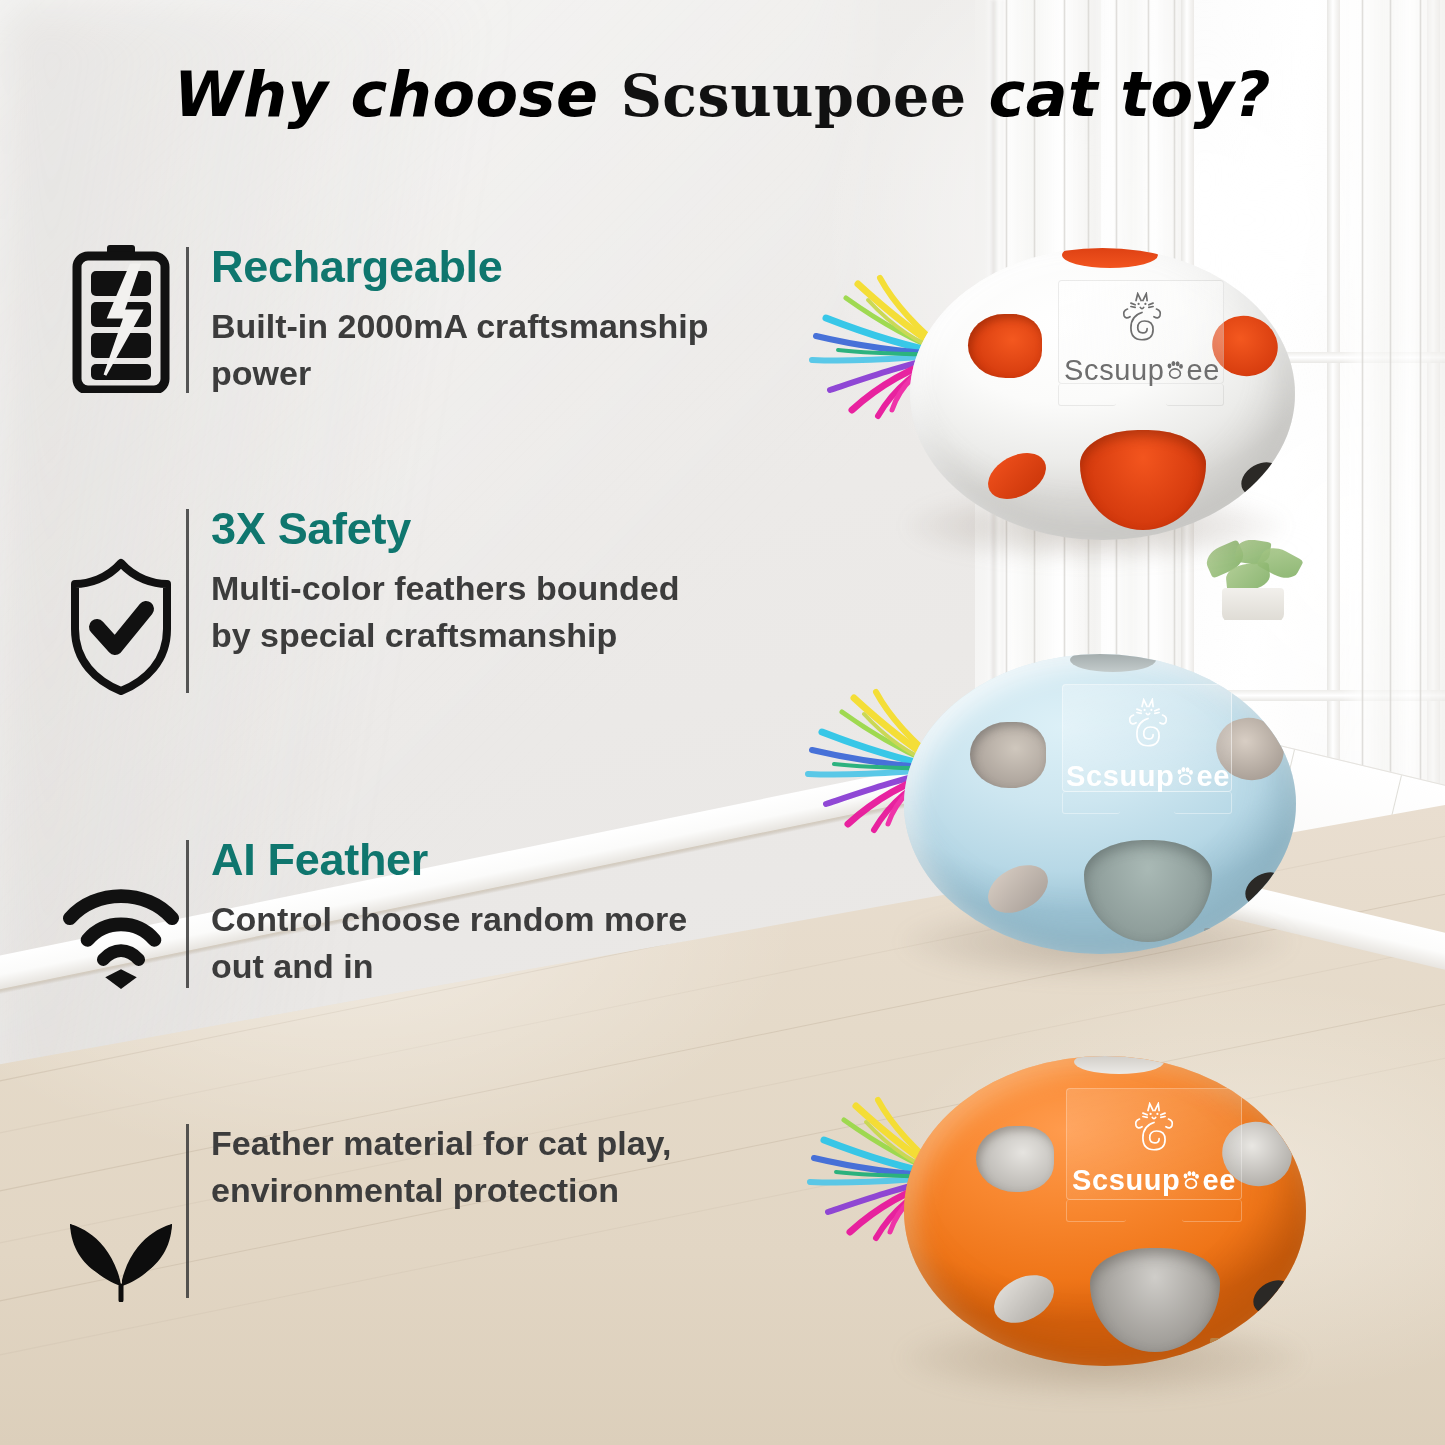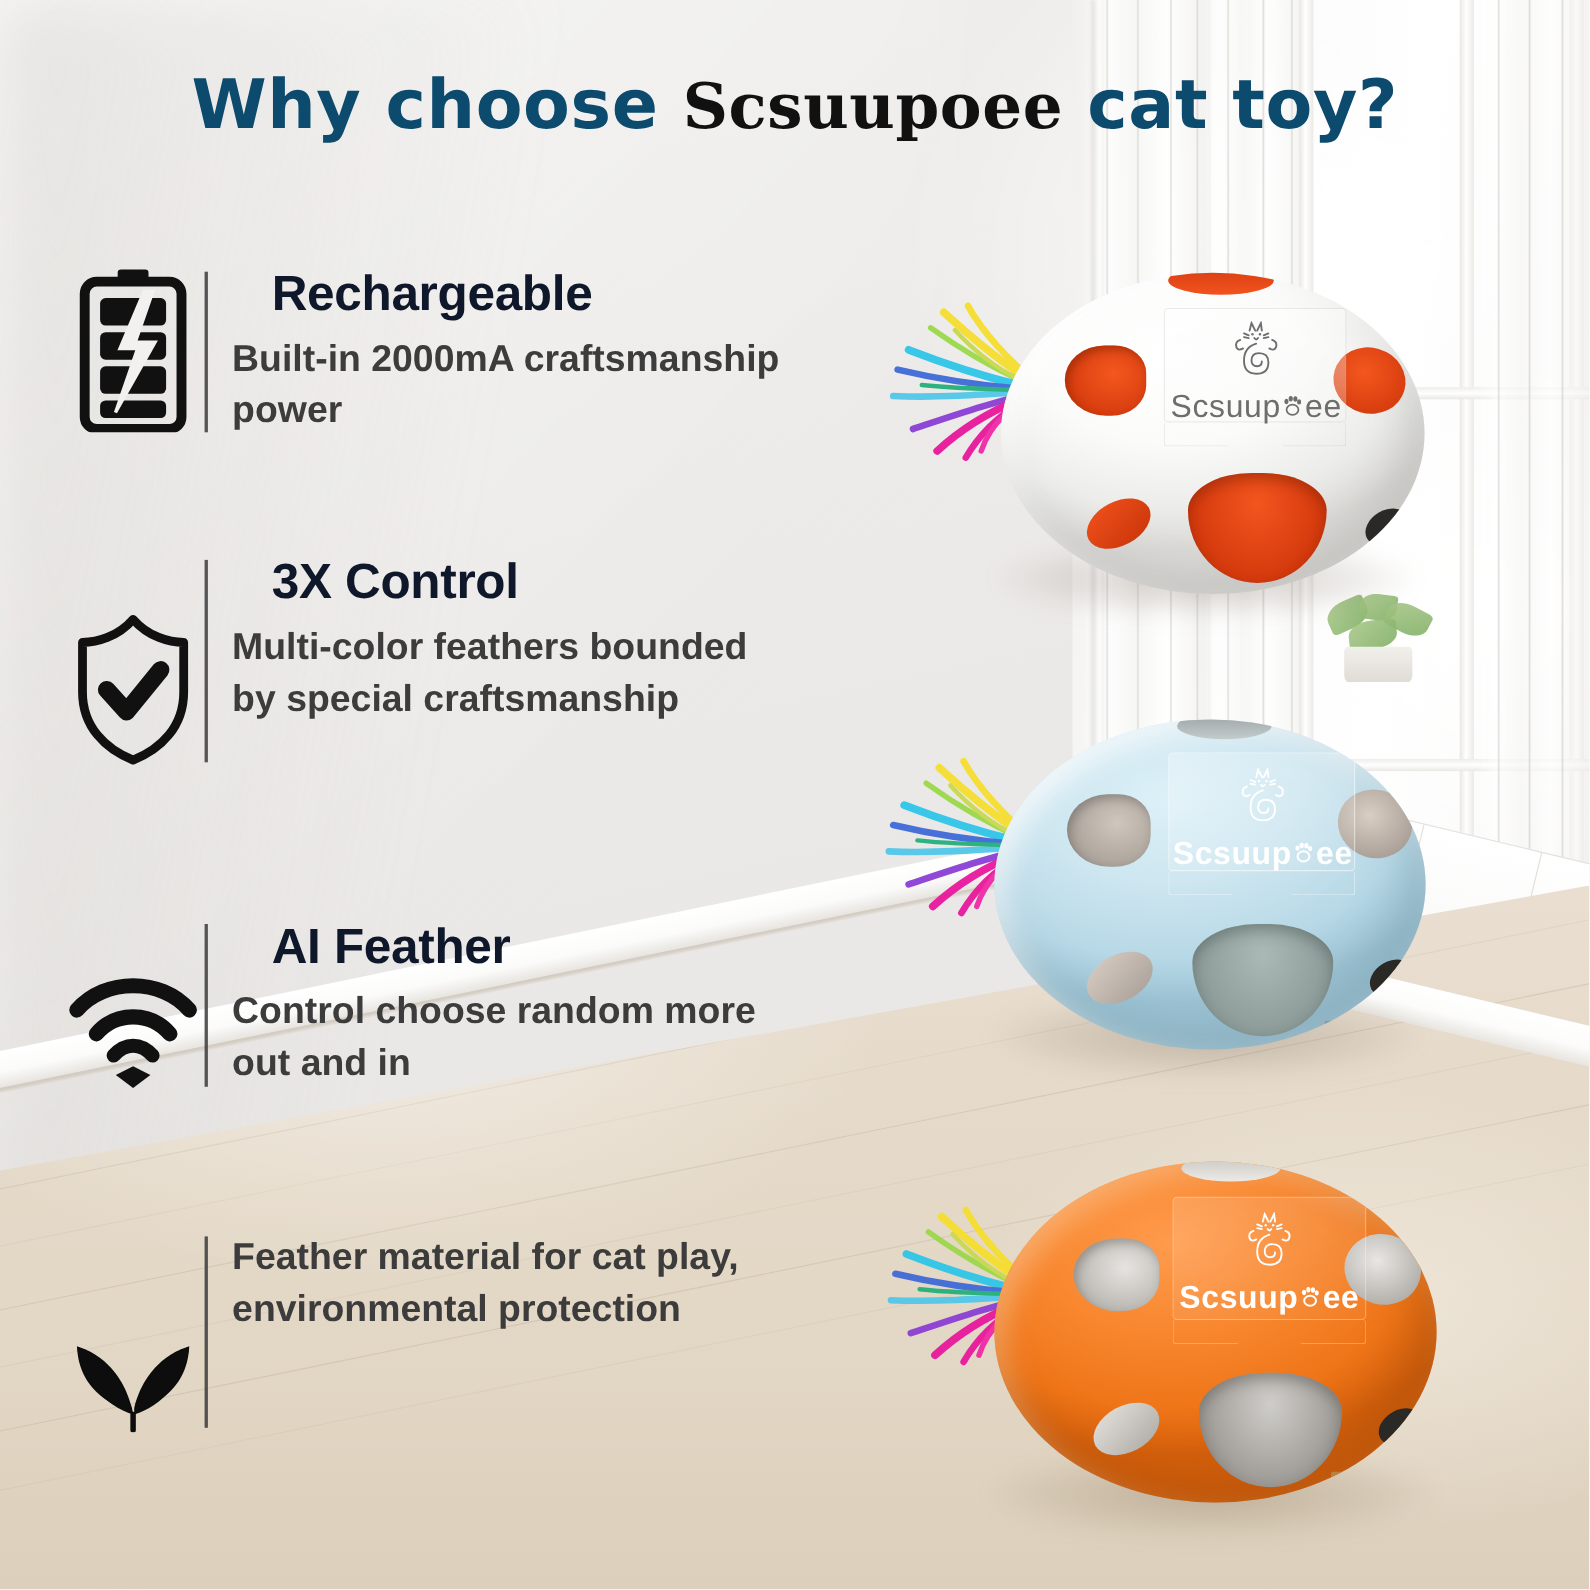--- a/index.html
+++ b/index.html
@@ -137,45 +137,44 @@
   .title {
     position:absolute; left:0; top:58px; width:100%;
     text-align:center;
     font-family:"DejaVu Sans", sans-serif;
     font-weight:bold;
     font-size:62px;
     letter-spacing:.5px;
     white-space:nowrap;
     z-index:6;
   }
-  .title .t-orange { color:#0c4a6e; }
+  .title .t-orange { color:#000000;font-style:italic; }
   .title .t-brand  { color:#111111; font-family:"DejaVu Serif", serif; font-size:57px; }
 
   
   .feature {
     position:absolute; display:flex; align-items:flex-start; z-index:5;
   }
   .feat-icon {
     width:118px; flex:0 0 118px; display:flex; align-items:center; justify-content:center;
   }
   .feat-divider {
     width:3px; align-self:stretch; margin:4px 22px 4px 6px;
     background:#3a3a3a; opacity:.85;
   }
   .feat-text { padding-top:0; }
   .feat-title {
     font-family:"Liberation Sans", sans-serif;
     font-weight:bold;
     font-size:45px;
-    color:#0f172a;
+    color:#0f766e;
     letter-spacing:-.3px;
     line-height:1.06;
     margin-bottom:12px;
     white-space:nowrap;
-    margin-left:36px;
   }
   .feat-body {
     font-family:"Liberation Sans", sans-serif;
     font-weight:bold;
     font-size:34px;
     color:#3c3c3c;
     line-height:1.38;
     max-width:500px;
   }
 
@@ -317,21 +316,21 @@
 
 <div class="feature" id="feature-durable">
   <div class="feat-icon">
     <svg width="110" height="140" viewBox="0 0 110 140" style="margin-top:52px;">
       <path d="M55 6 C41 22 22 27 9 27 L9 72 C9 104 30 124 55 134 C80 124 101 104 101 72 L101 27 C88 27 69 22 55 6 Z" fill="none" stroke="#111" stroke-width="8" stroke-linejoin="round"></path>
       <path d="M31 70 L49 90 L80 52" fill="none" stroke="#111" stroke-width="16" stroke-linecap="round" stroke-linejoin="round"></path>
     </svg>
   </div>
   <div class="feat-divider"></div>
   <div class="feat-text">
-    <div class="feat-title">3X Control</div>
+    <div class="feat-title">3X Safety</div>
     <div class="feat-body">Multi-color feathers bounded by special craftsmanship</div>
   </div>
 </div>
 
 <div class="feature" id="feature-ai">
   <div class="feat-icon">
     <svg width="120" height="120" viewBox="0 0 120 120" style="margin-top:36px;">
       <path d="M8 46 C34 16 86 16 112 46" fill="none" stroke="#111" stroke-width="14" stroke-linecap="round"></path>
       <path d="M26 68 C44 47 76 47 94 68" fill="none" stroke="#111" stroke-width="14" stroke-linecap="round"></path>
       <path d="M42 88 C53 76 67 76 78 88" fill="none" stroke="#111" stroke-width="13" stroke-linecap="round"></path>

